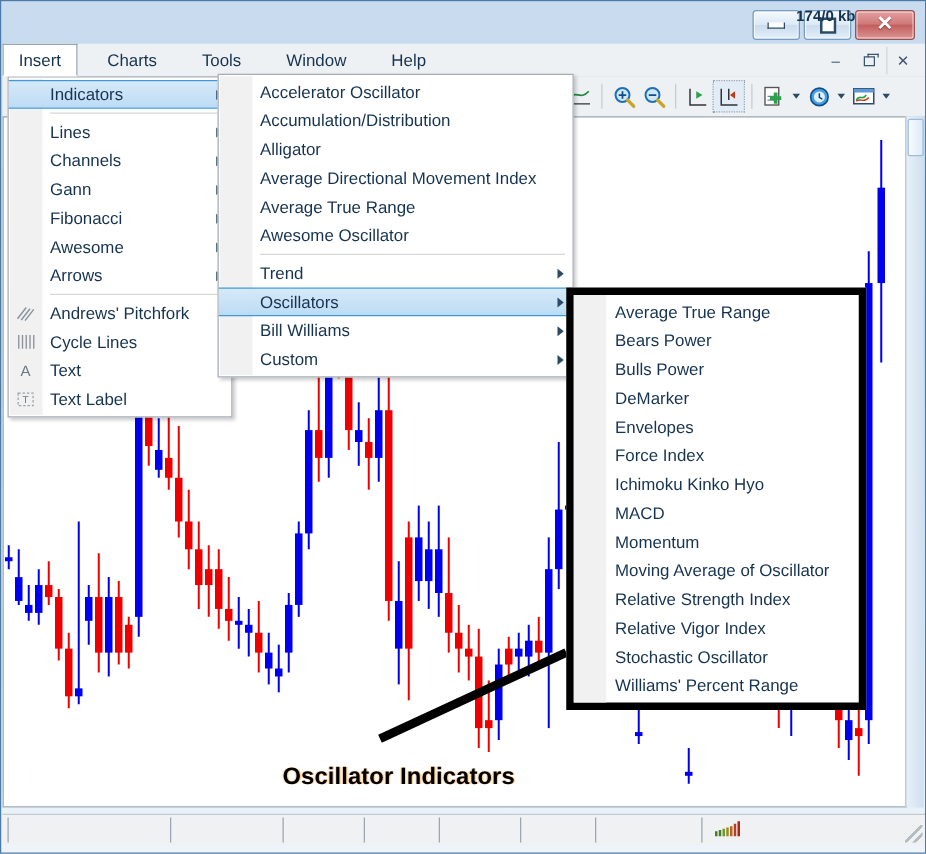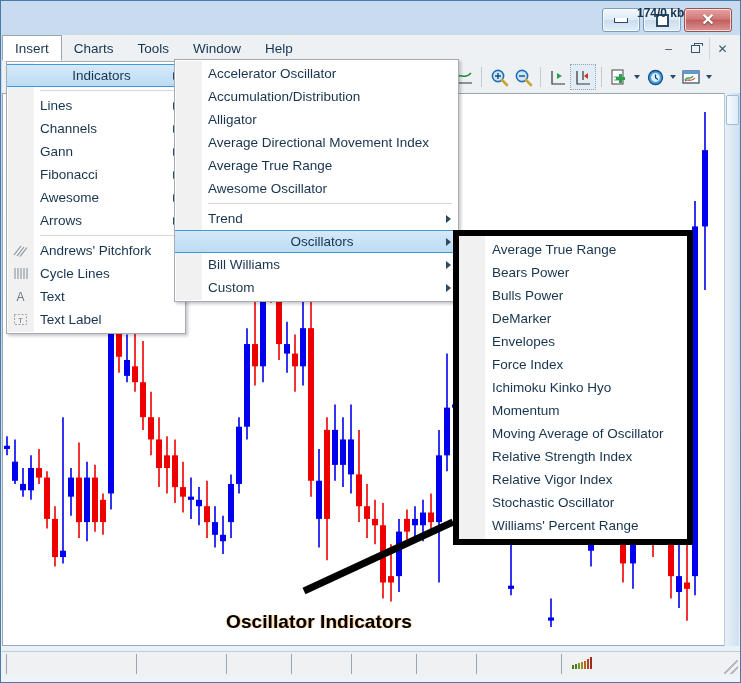--- a/index.html
+++ b/index.html
@@ -37,21 +37,21 @@
   .winbtn.close .x{
     color:#ffffff;font-size:16px;font-weight:bold;line-height:1;
     text-shadow:0 1px 1px rgba(0,0,0,.45);
   }
   
   .menubar{
     position:absolute;left:1px;top:34px;width:738px;height:26px;
     background:#eef1f4;
     border-bottom:1px solid #c3ccd4;
   }
-  .menubar .items{display:flex;height:26px;align-items:flex-start;}
+  .menubar .items{display:flex;height:26px;align-items:flex-start;gap:12px;}
   .mi{
     padding:0 12px;display:flex;align-items:center;
     font-size:13.5px;color:#16334f;height:26px;box-sizing:border-box;
   }
   .mi.active{
     background:#ffffff;
     border-left:1px solid #9aa7b2;border-right:1px solid #9aa7b2;
     border-top:1px solid #9aa7b2;
     border-bottom:1px solid #ffffff;
     position:relative;z-index:60;
@@ -141,21 +141,20 @@
   }
   .mrow .arrow{
     position:absolute;right:7px;top:50%;margin-top:-4px;
     width:0;height:0;border-top:4px solid transparent;border-bottom:4px solid transparent;
     border-left:5px solid #2b4a66;
   }
   .mrow.sel{
     background:linear-gradient(to bottom,#d6e9f8,#bcdcf4);
     border-top:1px solid #3c99dc;border-bottom:1px solid #3c99dc;
     height:23px;
-    justify-content:center;
   }
   .msep{height:1px;background:#d7d7d7;margin:3px 6px 3px 33px;z-index:2;position:relative;}
   .micon{
     position:absolute;left:5px;top:50%;margin-top:-8px;width:17px;height:16px;
     display:flex;align-items:center;justify-content:center;
     font-size:11px;color:#6d7780;
   }
   
   #menu-insert{left:5px;top:60px;width:180px;}
   
@@ -581,20 +580,23 @@
     <div class="mrow">
       <span>Envelopes</span>
     </div>
     <div class="mrow">
       <span>Force Index</span>
     </div>
     <div class="mrow">
       <span>Ichimoku Kinko Hyo</span>
     </div>
     <div class="mrow">
+      <span>MACD</span>
+    </div>
+    <div class="mrow">
       <span>Momentum</span>
     </div>
     <div class="mrow">
       <span>Moving Average of Oscillator</span>
     </div>
     <div class="mrow">
       <span>Relative Strength Index</span>
     </div>
     <div class="mrow">
       <span>Relative Vigor Index</span>

